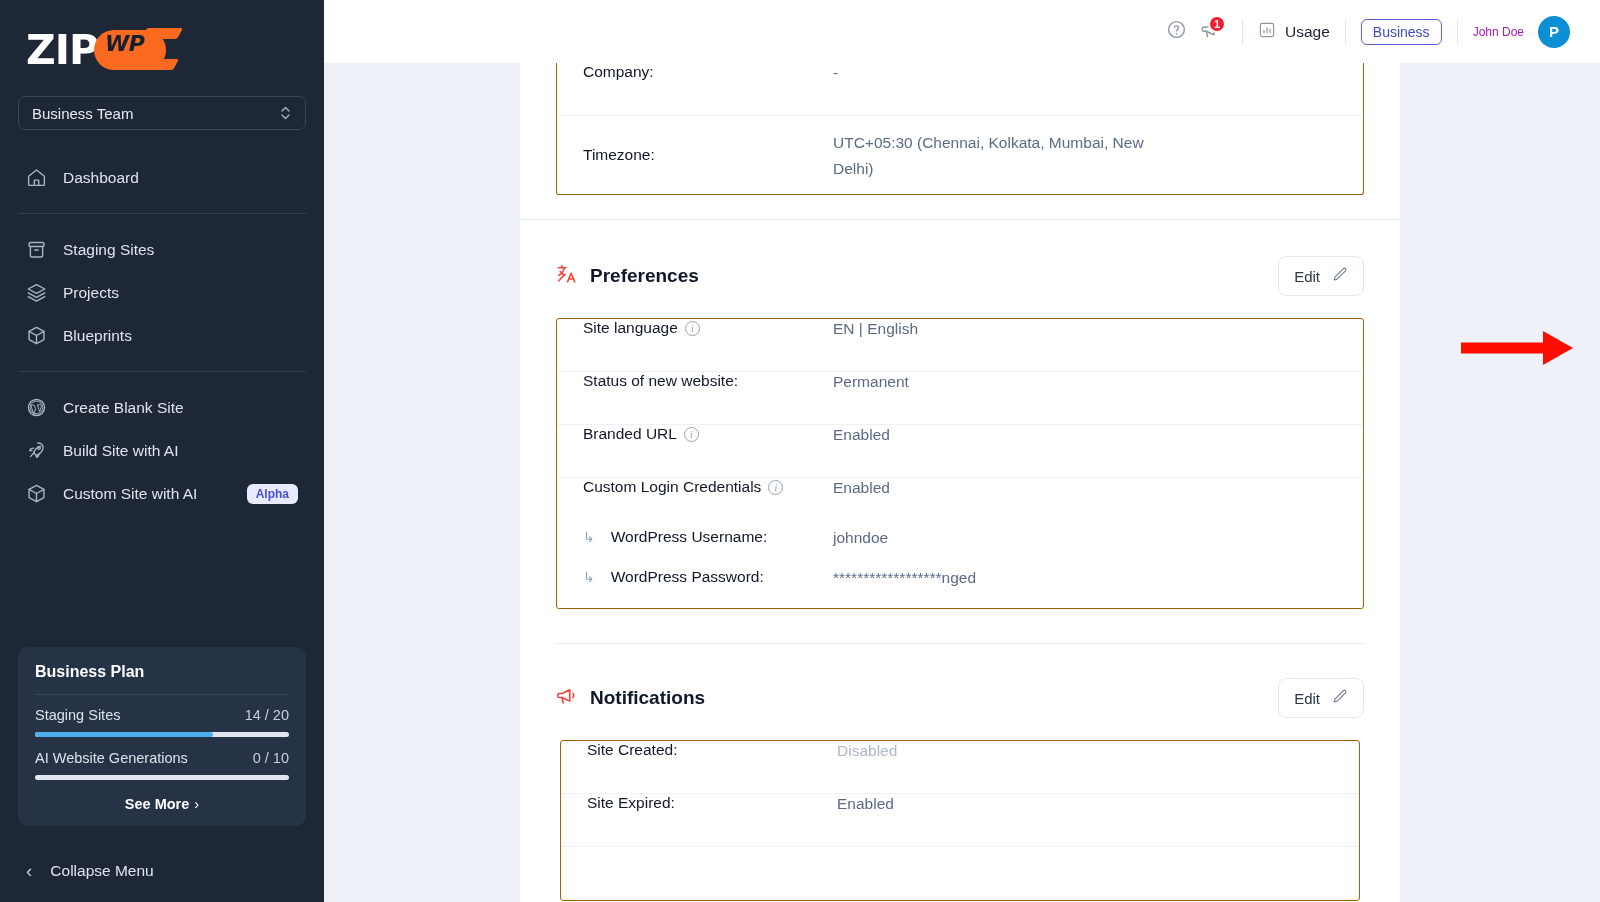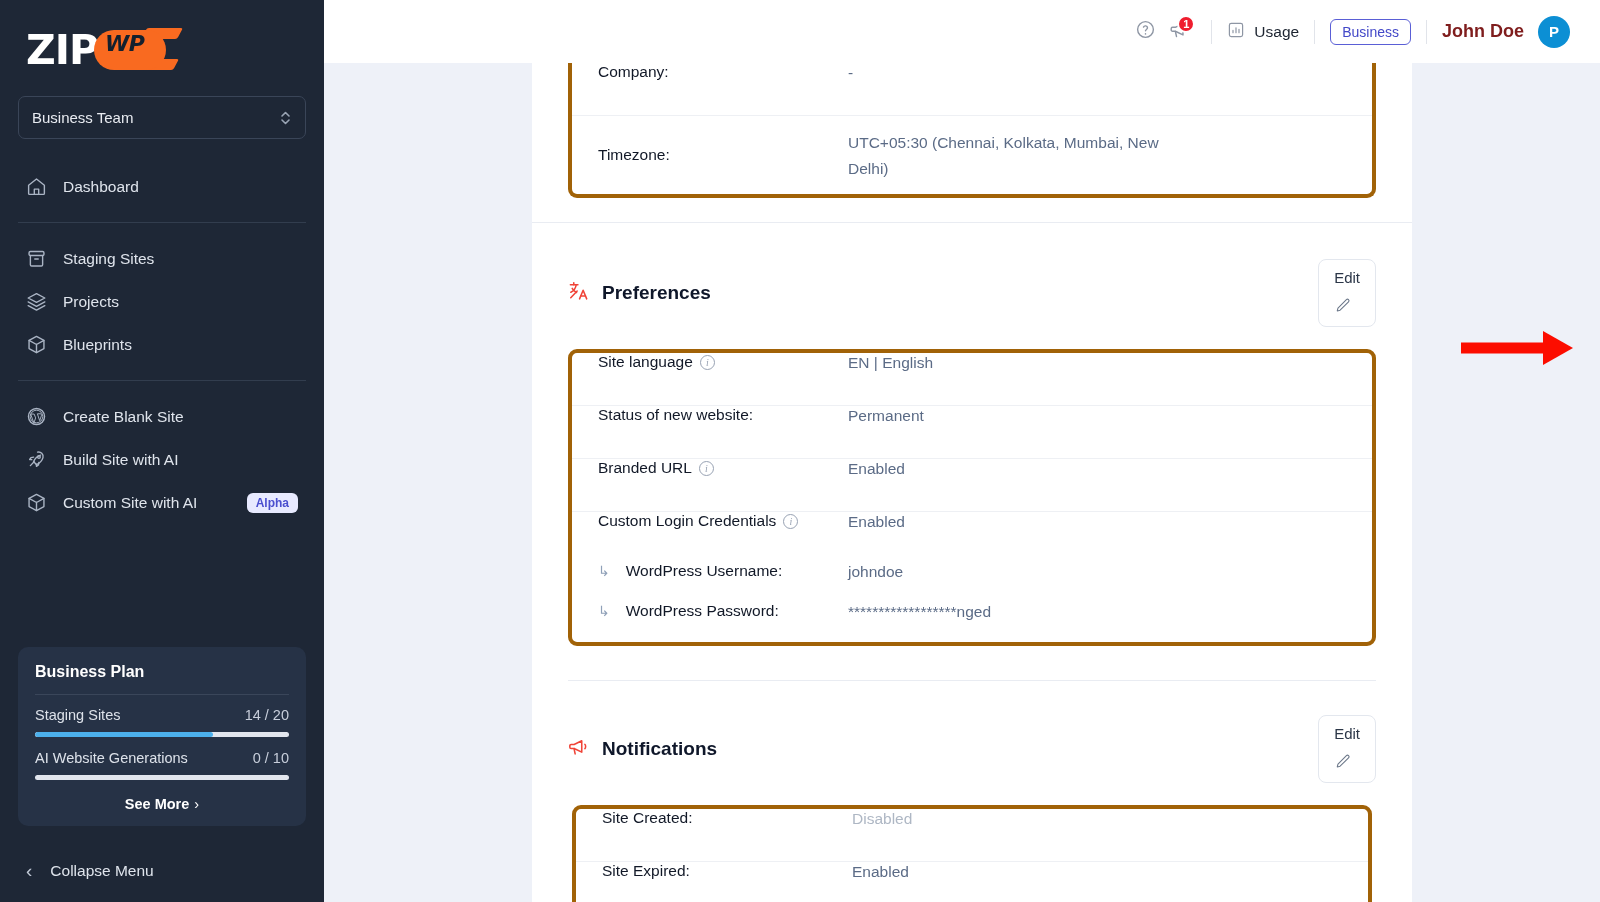--- a/index.html
+++ b/index.html
@@ -48,21 +48,21 @@
   }
   .logo-badge .wp {
     position: absolute; left: 11px; top: 3px;
     font-size: 22px; font-weight: bold; color: #14202e;
     font-style: italic; font-family: "DejaVu Sans", sans-serif;
     letter-spacing: -0.5px;
   }
 
   .team-select {
     margin: 18px 18px 0 18px;
-    height: 43px; border: 1px solid #3a4558; border-radius: 7px;
+    height: 34px; border: 1px solid #3a4558; border-radius: 7px;
     display: flex; align-items: center; justify-content: space-between;
     padding: 0 13px; color: #e8ebf1; font-size: 15px;
     cursor: pointer;
   }
   .team-select .chev { display:flex; flex-direction:column; line-height:0.6; color:#9aa5b5; font-size:11px; }
 
   .nav { margin-top: 26px; }
   .nav-item {
     display: flex; align-items: center; gap: 16px;
     height: 43px; padding: 0 26px;
@@ -114,35 +114,35 @@
     display: flex; align-items: center; justify-content: center;
     border: 2px solid #fff;
   }
   .tb-sep { width: 1px; height: 24px; background: #e1e4ea; margin: 0 15px; }
   .tb-usage { display: flex; align-items: center; gap: 9px; font-size: 15.5px; color: #1c2430; cursor: pointer; font-weight: 500; }
   .tb-usage svg { width: 18px; height: 18px; stroke: #8e96a4; fill:none; stroke-width:1.6; }
   .tb-plan {
     border: 1px solid #5a5fd6; color: #4348c8; font-size: 14px; font-weight: 500;
     padding: 4px 11px; border-radius: 6px; cursor: pointer;
   }
-  .tb-user { font-size: 18px; color: #7f1d1d; font-weight: 700; }
+  .tb-user { font-size: 12px; color: #a21caf; font-weight: 400; }
   .tb-avatar {
     width: 32px; height: 32px; border-radius: 50%; background: #0c8fd4;
     color: #fff; display: flex; align-items: center; justify-content: center;
     font-size: 15px; font-weight: bold; margin-left: 14px; cursor: pointer;
   }
 
   .stage { flex: 1; background: #eef1f8; position: relative; overflow: hidden; }
   .panel {
-    position: absolute; left: 208px; top: 0; width: 880px; bottom: 0;
+    position: absolute; left: 196px; top: 0; width: 880px; bottom: 0;
     background: #ffffff;
   }
 
   .card {
-    margin: 0 36px; border: 4px solid #a16207; border-radius: 9px;
+    margin: 0 36px; border: 1px solid #a16207; border-radius: 3px;
     background: #fff;
   }
   .card.top { border-top: none; border-top-left-radius:0; border-top-right-radius:0; margin-top: -40px; padding-top: 40px;}
   .row {
     display: flex; align-items: flex-start;
     padding: 0 26px; min-height: 53px;
     border-bottom: 1px solid #eef0f4;
   }
   .row:last-child { border-bottom: none; }
   .row .lbl {
@@ -161,25 +161,24 @@
   .sub-arrow { color: #8fa0b8; font-size: 14px; margin-right: 9px; }
 
   .section { padding: 36px 36px 0 36px; }
   .section-head {
     display: flex; align-items: center; justify-content: space-between;
     margin-bottom: 22px; padding: 0 0px;
   }
   .section-title { display: flex; align-items: center; gap: 12px; font-size: 19px; font-weight: bold; color: #0f172a; }
   .sect-icon svg { width: 22px; height: 22px; }
   .edit-btn {
-    display: flex; gap: 11px;
+    display: flex; align-items: center; gap: 11px;
     border: 1px solid #e3e7ee; border-radius: 8px;
     padding: 9px 15px; font-size: 15px; color: #2b3647; background: #fff;
     cursor: pointer;
-    flex-direction: column;
   }
   .edit-btn svg { width: 17px; height: 17px; stroke: #6b7789; fill: none; stroke-width: 1.5; }
   .sect-divider { height: 1px; background: #e9ecf2; margin: 34px 0 0 0; }
 
   
   .arrow-anno { position: absolute; pointer-events: none; }
 </style>
 </head>
 <body>
 

